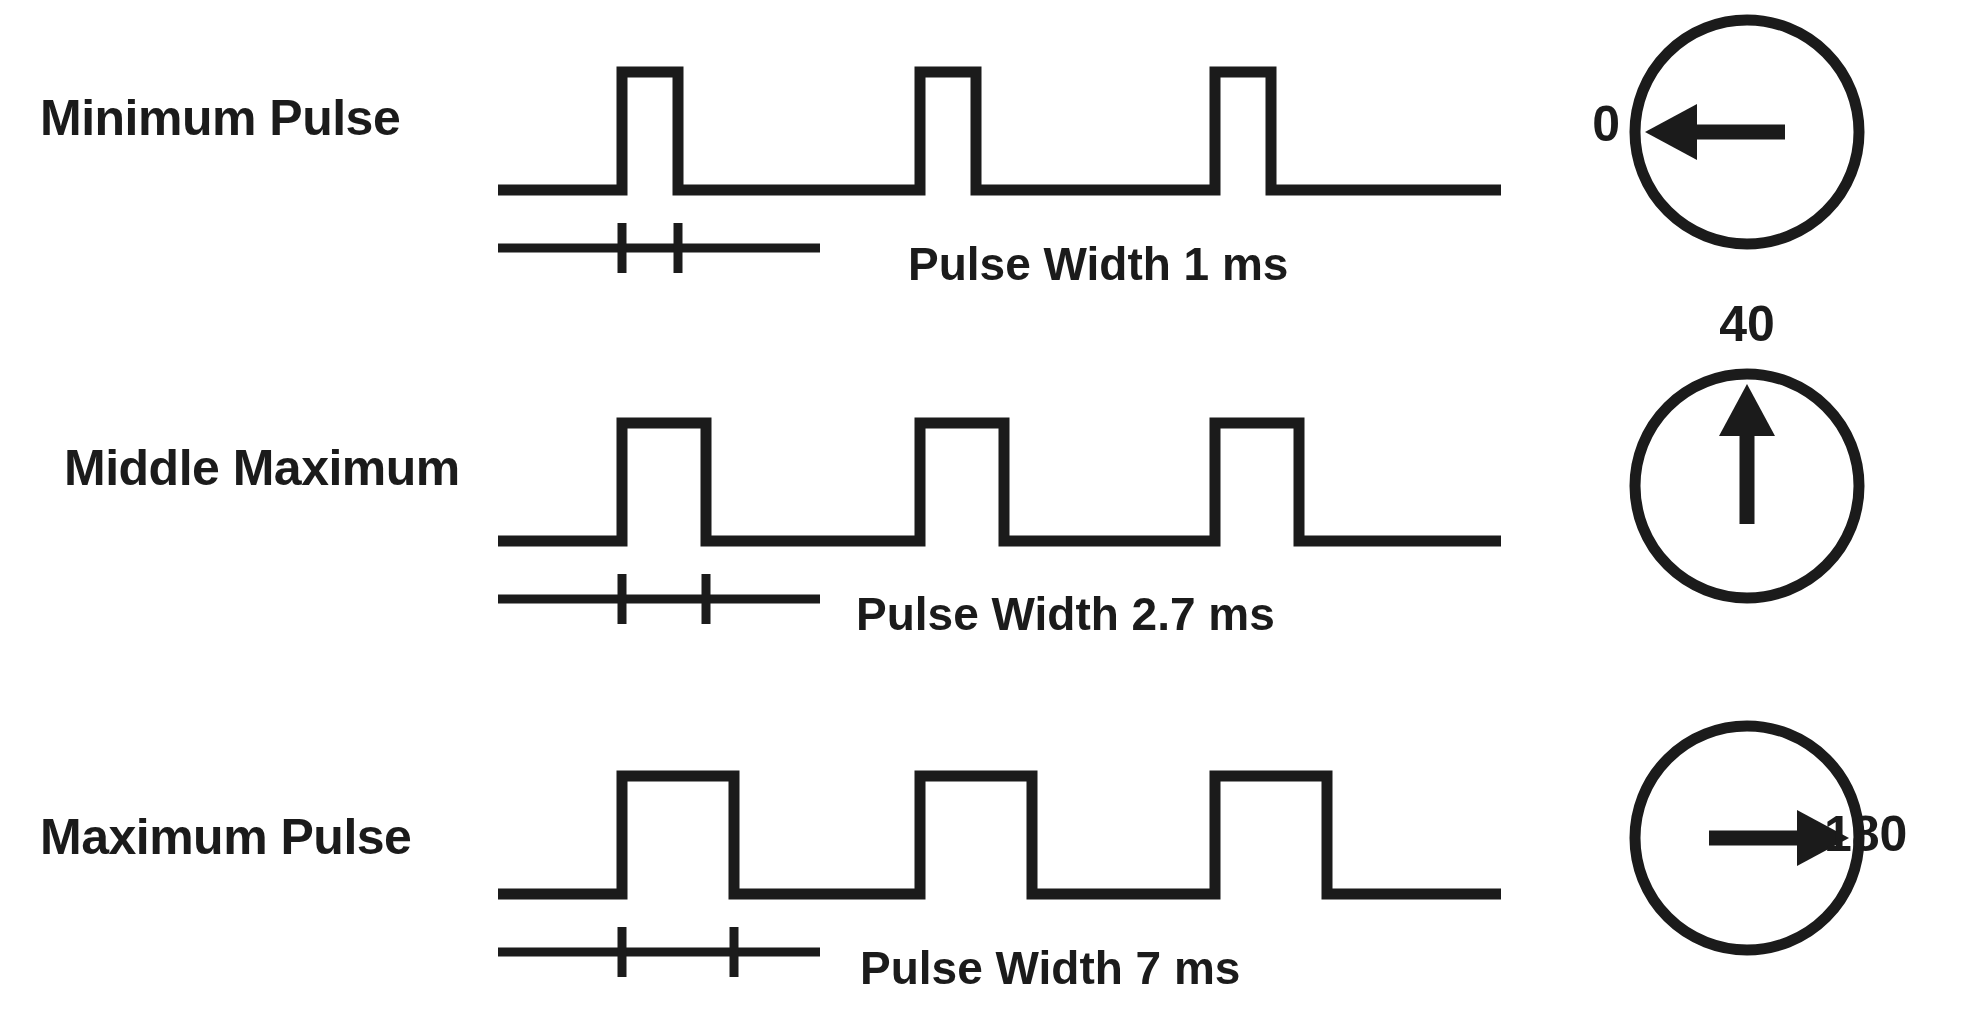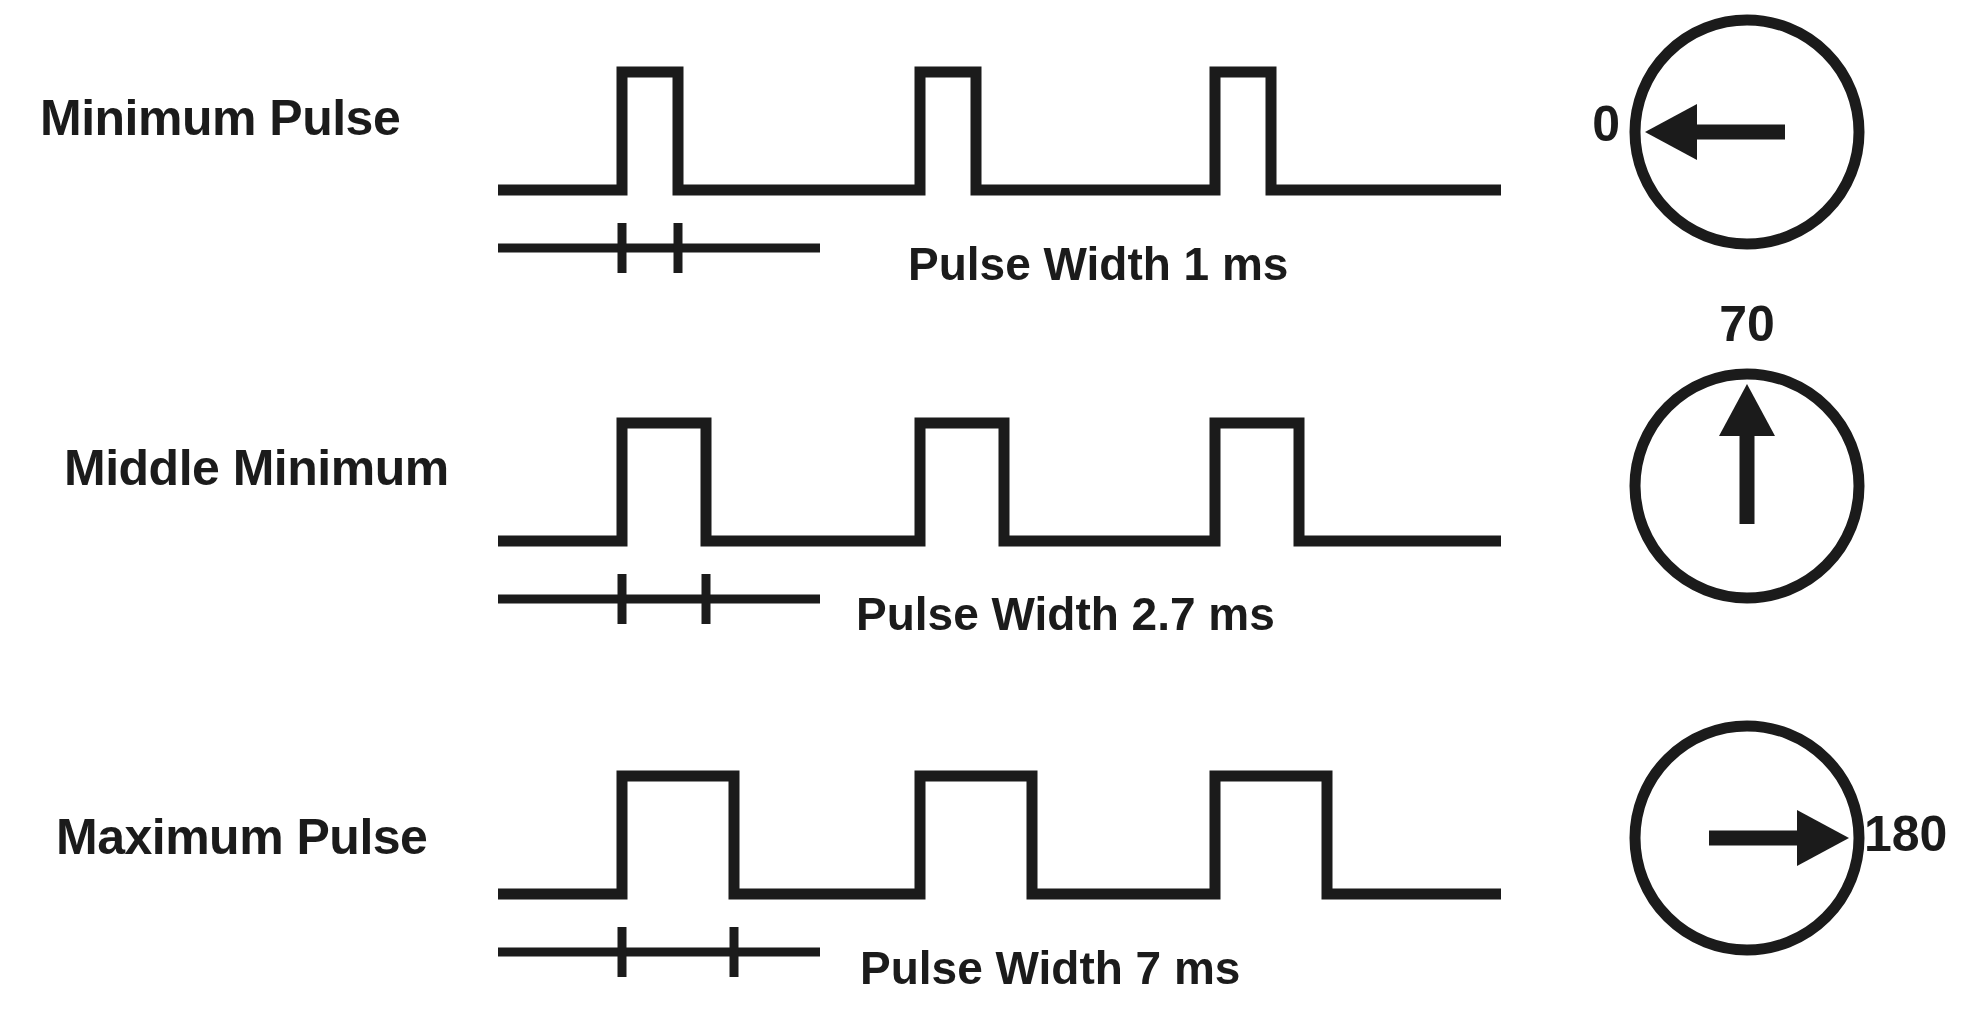--- a/index.html
+++ b/index.html
@@ -40,39 +40,39 @@
     position: absolute;
     font-weight: 700;
     font-size: 50px;
     white-space: nowrap;
     line-height: 1.15;
   }
   svg { position: absolute; display: block; }
 
   .lbl-1 { left: 40px;  top: 90px; }
   .lbl-2 { left: 64px;  top: 440px; }
-  .lbl-3 { left: 56px;  top: 809px; }
+  .lbl-3 { left: 40px;  top: 809px; }
 
   .wf   { left: 488px; width: 1030px; height: 235px; }
   .wf-1 { top: 54px; }
   .wf-2 { top: 405px; }
   .wf-3 { top: 758px; }
 
   .dial { left: 1627px; width: 240px; height: 240px; }
   .d-1 { top: 12px; }
   .d-2 { top: 366px; }
   .d-3 { top: 718px; }
 
   .wl-1 { left: 908px; top: 238px; }
   .wl-2 { left: 856px; top: 588px; }
   .wl-3 { left: 860px; top: 942px; }
 
   .al-1 { left: 1540px; top: 96px;  width: 80px;  text-align: right; }
   .al-2 { left: 1627px; top: 296px; width: 240px; text-align: center; }
-  .al-3 { left: 1864px; top: 806px; }
+  .al-3 { left: 1824px; top: 806px; }
 </style>
 </head>
 <body>
 
 <div class="diagram">
 
   <div class="row-label lbl-1">Minimum Pulse</div>
   <svg class="wf wf-1" viewBox="-10 -10 1030 235">
       <path d="M0 126 L124 126 L124 8 L180 8 L180 126 L422 126 L422 8 L478 8 L478 126 L717 126 L717 8 L773 8 L773 126 L1003 126" fill="none" stroke="#1b1b1b" stroke-width="11" stroke-linejoin="miter"></path>
       <line x1="0" y1="184" x2="322" y2="184" stroke="#1b1b1b" stroke-width="9"></line>
@@ -82,36 +82,36 @@
   <div class="width-label wl-1">Pulse Width 1 ms</div>
   <svg class="dial d-1" viewBox="0 0 240 240">
       <circle cx="120" cy="120" r="112" fill="none" stroke="#1b1b1b" stroke-width="11"></circle>
       <g transform="rotate(-180 120 120)">
         <line x1="82" y1="120" x2="178" y2="120" stroke="#1b1b1b" stroke-width="15"></line>
         <polygon points="170,92 222,120 170,148" fill="#1b1b1b"></polygon>
       </g>
     </svg>
   <div class="angle-label al-1">0</div>
 
-  <div class="row-label lbl-2">Middle Minimum</div>
+  <div class="row-label lbl-2">Middle Maximum</div>
   <svg class="wf wf-2" viewBox="-10 -10 1030 235">
       <path d="M0 126 L124 126 L124 8 L208 8 L208 126 L422 126 L422 8 L506 8 L506 126 L717 126 L717 8 L801 8 L801 126 L1003 126" fill="none" stroke="#1b1b1b" stroke-width="11" stroke-linejoin="miter"></path>
       <line x1="0" y1="184" x2="322" y2="184" stroke="#1b1b1b" stroke-width="9"></line>
       <line x1="124" y1="159" x2="124" y2="209" stroke="#1b1b1b" stroke-width="9"></line>
       <line x1="208" y1="159" x2="208" y2="209" stroke="#1b1b1b" stroke-width="9"></line>
     </svg>
   <div class="width-label wl-2">Pulse Width 2.7 ms</div>
   <svg class="dial d-2" viewBox="0 0 240 240">
       <circle cx="120" cy="120" r="112" fill="none" stroke="#1b1b1b" stroke-width="11"></circle>
       <g transform="rotate(-90 120 120)">
         <line x1="82" y1="120" x2="178" y2="120" stroke="#1b1b1b" stroke-width="15"></line>
         <polygon points="170,92 222,120 170,148" fill="#1b1b1b"></polygon>
       </g>
     </svg>
-  <div class="angle-label al-2">70</div>
+  <div class="angle-label al-2">40</div>
 
   <div class="row-label lbl-3">Maximum Pulse</div>
   <svg class="wf wf-3" viewBox="-10 -10 1030 235">
       <path d="M0 126 L124 126 L124 8 L236 8 L236 126 L422 126 L422 8 L534 8 L534 126 L717 126 L717 8 L829 8 L829 126 L1003 126" fill="none" stroke="#1b1b1b" stroke-width="11" stroke-linejoin="miter"></path>
       <line x1="0" y1="184" x2="322" y2="184" stroke="#1b1b1b" stroke-width="9"></line>
       <line x1="124" y1="159" x2="124" y2="209" stroke="#1b1b1b" stroke-width="9"></line>
       <line x1="236" y1="159" x2="236" y2="209" stroke="#1b1b1b" stroke-width="9"></line>
     </svg>
   <div class="width-label wl-3">Pulse Width 7 ms</div>
   <svg class="dial d-3" viewBox="0 0 240 240">

